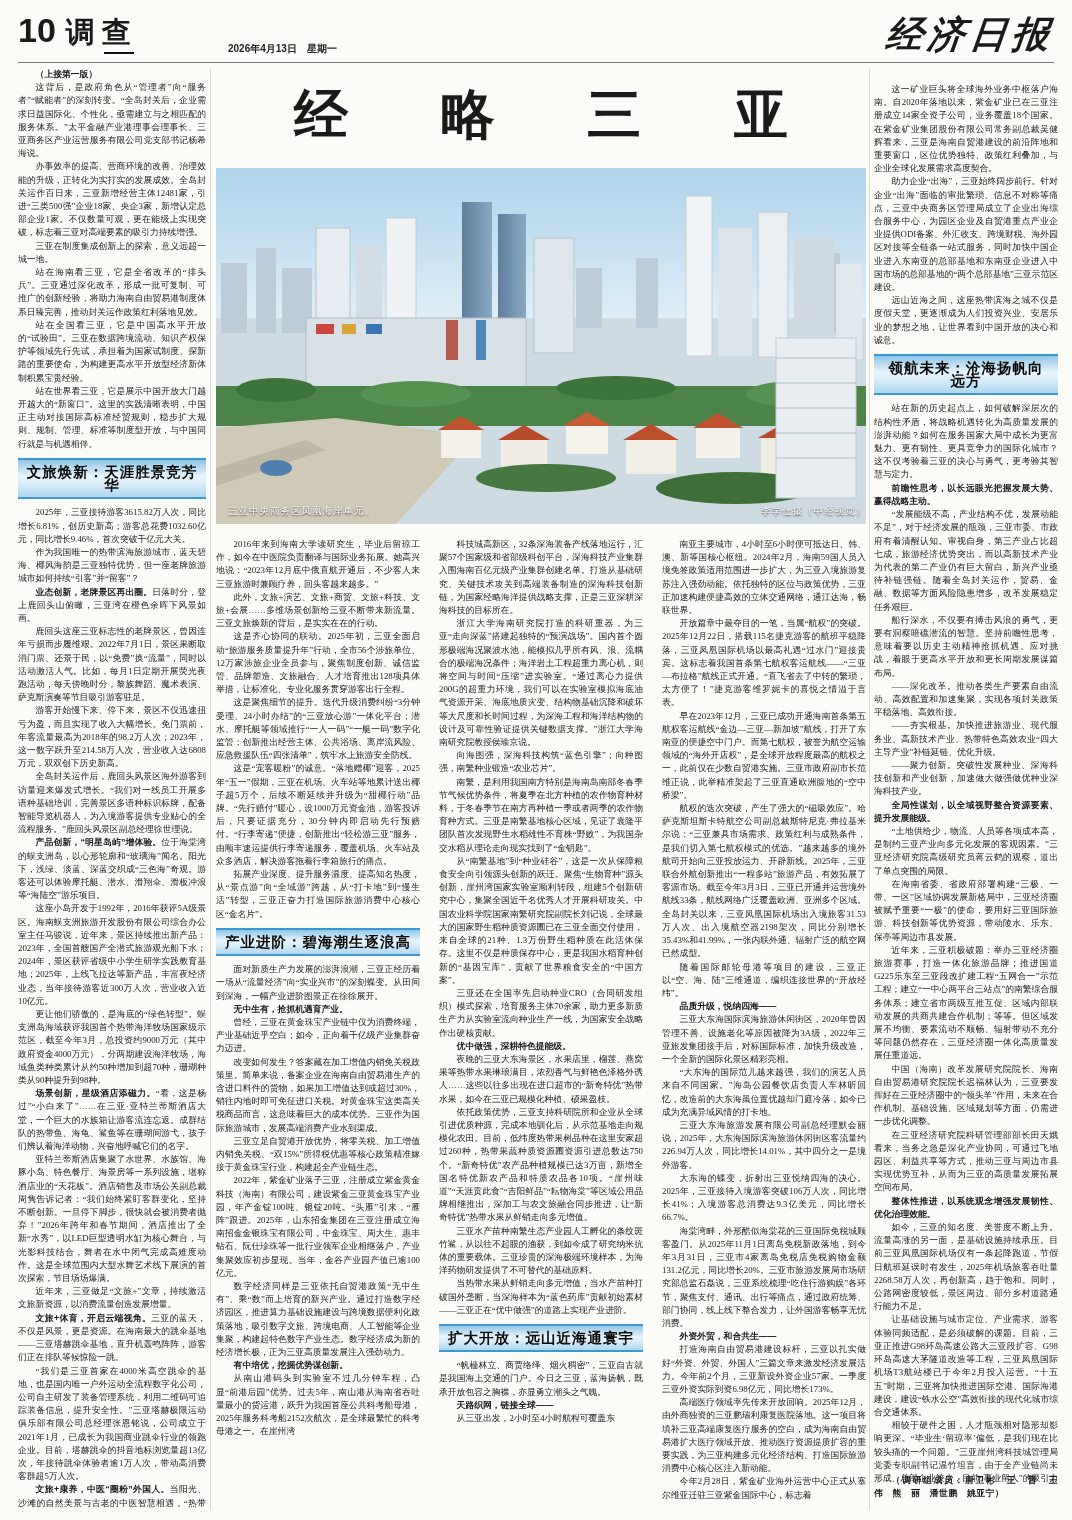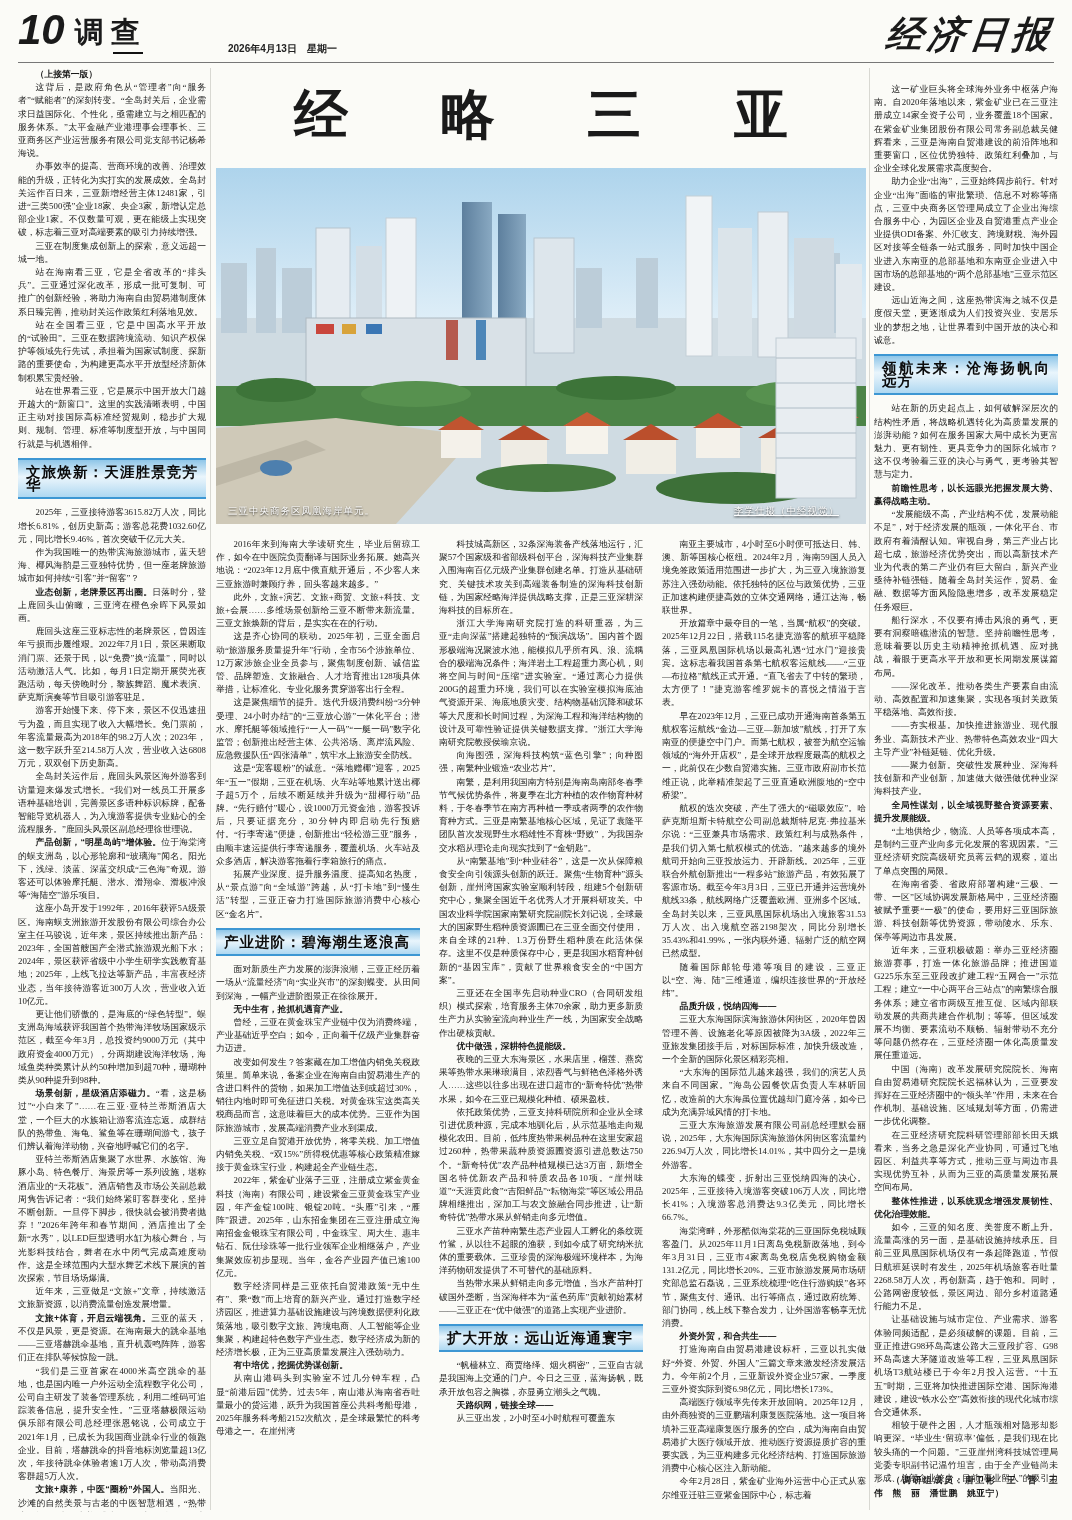--- a/index.html
+++ b/index.html
@@ -2,46 +2,46 @@
 <html><head>
 <meta charset="utf-8">
 <style>
   html,body{margin:0;padding:0;}
   body{width:1072px;height:1520px;position:relative;background:#fbfbf7;
        font-family:"Liberation Serif","DejaVu Serif",serif;color:#1a1a1a;}
   .page{position:absolute;inset:0;overflow:hidden;}
   
   .hdr{position:absolute;top:8px;left:18px;right:18px;height:50px;}
   .hdr-left{position:absolute;left:0;top:0;display:flex;align-items:flex-end;gap:10px;}
-  .pageno{font-family:"Liberation Sans","DejaVu Sans",sans-serif;font-weight:900;font-size:42px;line-height:44px;font-style:italic;}
+  .pageno{font-family:"Liberation Sans","DejaVu Sans",sans-serif;font-weight:900;font-size:34px;line-height:44px;}
   .secname{font-family:"Liberation Sans","DejaVu Sans",sans-serif;font-weight:900;font-size:29px;line-height:40px;letter-spacing:7px;position:relative;}
   .sec-underline{position:absolute;left:38px;bottom:-2px;width:30px;height:2px;background:#111;}
   .dateline{position:absolute;left:210px;bottom:2px;font-family:"Liberation Sans","DejaVu Sans",sans-serif;font-weight:bold;font-size:10px;color:#222;}
   .masthead{position:absolute;right:0;top:2px;font-family:"DejaVu Serif","Liberation Serif",serif;
             font-size:37px;font-weight:bold;font-style:italic;letter-spacing:5px;transform:skewX(-6deg);}
   .hdr-rule{position:absolute;top:62px;left:18px;right:18px;height:1px;background:#777;}
   .vrule{position:absolute;top:68px;bottom:10px;width:1px;background:#d8d8d2;}
   
   .col{position:absolute;overflow:hidden;font-size:8.8px;line-height:13.2px;text-align:justify;}
   .para{margin:0;text-indent:2em;}
   .para.note{font-weight:bold;}
   .para.lead b{font-family:"Liberation Sans","DejaVu Sans",sans-serif;}
   .para b{font-weight:bold;}
   .para.byline{font-weight:bold;letter-spacing:0.5px;}
-  .sec-head{margin:7px 0;padding:6px 8px 5px;
+  .sec-head{margin:7px 0;padding:6px 8px 5px;text-align:center;
     font-family:"Liberation Sans","DejaVu Sans",sans-serif;font-weight:900;font-size:14.5px;letter-spacing:1px;color:#0b0b0b;
     background:linear-gradient(180deg,#8fc6e8 0%,#e9f5fc 45%,#dceef9 60%,#aed8f1 100%);
     border-top:2px solid #3d97d3;border-bottom:2px solid #3d97d3;}
   
   .headline{position:absolute;left:216px;top:72px;width:650px;height:86px;display:flex;align-items:center;justify-content:space-between;
     padding:0 78px;box-sizing:border-box;font-family:"Liberation Sans","DejaVu Sans",sans-serif;font-weight:900;font-size:54px;}
   .photo{position:absolute;left:216px;top:168px;width:650px;height:356px;overflow:hidden;background:#6d28d9;}
   .photo svg{display:block;}
   .caption{position:absolute;bottom:6px;font-size:9.5px;color:#fff;text-shadow:0 1px 2px rgba(0,0,0,.8);letter-spacing:1px;}
-  .cap-l{left:12px;} .cap-r{right:27px;text-decoration:underline;}
+  .cap-l{left:12px;} .cap-r{right:0;}
 </style>
 </head>
 <body>
 
 <div class="page">
 
   <div class="hdr">
     <div class="hdr-left">
       <span class="pageno">10</span>
       <span class="secname"><span>调查</span><span class="sec-underline"></span></span>
@@ -245,21 +245,21 @@
       <p class="para p">今年2月28日，紫金矿业海外运营中心正式从塞尔维亚迁驻三亚紫金国际中心，标志着</p>
     </div>
 
   <div class="col" style="left:874px;top:83px;width:184px;height:1404px;">
       <p class="para p">这一矿业巨头将全球海外业务中枢落户海南。自2020年落地以来，紫金矿业已在三亚注册成立14家全资子公司，业务覆盖18个国家。在紫金矿业集团股份有限公司常务副总裁吴健辉看来，三亚是海南自贸港建设的前沿阵地和重要窗口，区位优势独特、政策红利叠加，与企业全球化发展需求高度契合。</p>
       <p class="para p">助力企业“出海”，三亚始终阔步前行。针对企业“出海”面临的审批繁琐、信息不对称等痛点，三亚中央商务区管理局成立了企业出海综合服务中心，为园区企业及自贸港重点产业企业提供ODI备案、外汇收支、跨境财税、海外园区对接等全链条一站式服务，同时加快中国企业进入东南亚的总部基地和东南亚企业进入中国市场的总部基地的“两个总部基地”三亚示范区建设。</p>
       <p class="para p">远山近海之间，这座热带滨海之城不仅是度假天堂，更逐渐成为人们投资兴业、安居乐业的梦想之地，让世界看到中国开放的决心和诚意。</p>
       <div class="sec-head">领航未来：沧海扬帆向远方</div>
       <p class="para p">站在新的历史起点上，如何破解深层次的结构性矛盾，将战略机遇转化为高质量发展的澎湃动能？如何在服务国家大局中成长为更富魅力、更有韧性、更具竞争力的国际化城市？这不仅考验着三亚的决心与勇气，更考验其智慧与定力。</p>
       <p class="para p lead"><b>前瞻性思考，以长远眼光把握发展大势、赢得战略主动。</b></p>
-      <p class="para p">“发展能级不高，产业结构不优，发展动能不足”，对于经济发展的瓶颈，一体化平台、市政府有着清醒认知。审视自身，第三产业占比超七成，旅游经济优势突出，而以高新技术产业为代表的第二产业仍有巨大留白，新兴产业亟待补链强链。随着全岛封关运作，贸易、金融、数据等方面风险隐患增多，改革发展稳定任务艰巨。</p>
+      <p class="para p">“发展能级不高，产业结构不优，发展动能不足”，对于经济发展的瓶颈，三亚市委、市政府有着清醒认知。审视自身，第三产业占比超七成，旅游经济优势突出，而以高新技术产业为代表的第二产业仍有巨大留白，新兴产业亟待补链强链。随着全岛封关运作，贸易、金融、数据等方面风险隐患增多，改革发展稳定任务艰巨。</p>
       <p class="para p">船行深水，不仅要有搏击风浪的勇气，更要有洞察暗礁潜流的智慧。坚持前瞻性思考，意味着要以历史主动精神抢抓机遇、应对挑战，着眼于更高水平开放和更长周期发展谋篇布局。</p>
       <p class="para p">——深化改革。推动各类生产要素自由流动、高效配置和加速集聚，实现各项封关政策平稳落地、高效衔接。</p>
       <p class="para p">——夯实根基。加快推进旅游业、现代服务业、高新技术产业、热带特色高效农业“四大主导产业”补链延链、优化升级。</p>
       <p class="para p">——聚力创新。突破性发展种业、深海科技创新和产业创新，加速做大做强做优种业深海科技产业。</p>
       <p class="para p lead"><b>全局性谋划，以全域视野整合资源要素、提升发展能级。</b></p>
       <p class="para p">“土地供给少，物流、人员等各项成本高，是制约三亚产业向多元化发展的客观因素。”三亚经济研究院高级研究员蒋云鹤的观察，道出了单点突围的局限。</p>
       <p class="para p">在海南省委、省政府部署构建“三极、一带、一区”区域协调发展新格局中，三亚经济圈被赋予重要“一极”的使命，要用好三亚国际旅游、科技创新等优势资源，带动陵水、乐东、保亭等周边市县发展。</p>
       <p class="para p">近年来，三亚积极破题：举办三亚经济圈旅游赛事，打造一体化旅游品牌；推进国道G225乐东至三亚段改扩建工程“五网合一”示范工程；建立“一中心两平台三站点”的南繁综合服务体系；建立省市两级互推互促、区域内部联动发展的共商共建合作机制；等等。但区域发展不均衡、要素流动不顺畅、辐射带动不充分等问题仍然存在，三亚经济圈一体化高质量发展任重道远。</p>
       <p class="para p">中国（海南）改革发展研究院院长、海南自由贸易港研究院院长迟福林认为，三亚要发挥好在三亚经济圈中的“领头羊”作用，未来在合作机制、基础设施、区域规划等方面，仍需进一步优化调整。</p>
       <p class="para p">在三亚经济研究院科研管理部部长田天娥看来，当务之急是深化产业协同，可通过飞地园区、利益共享等方式，推动三亚与周边市县实现优势互补，从而为三亚的高质量发展拓展空间布局。</p>

